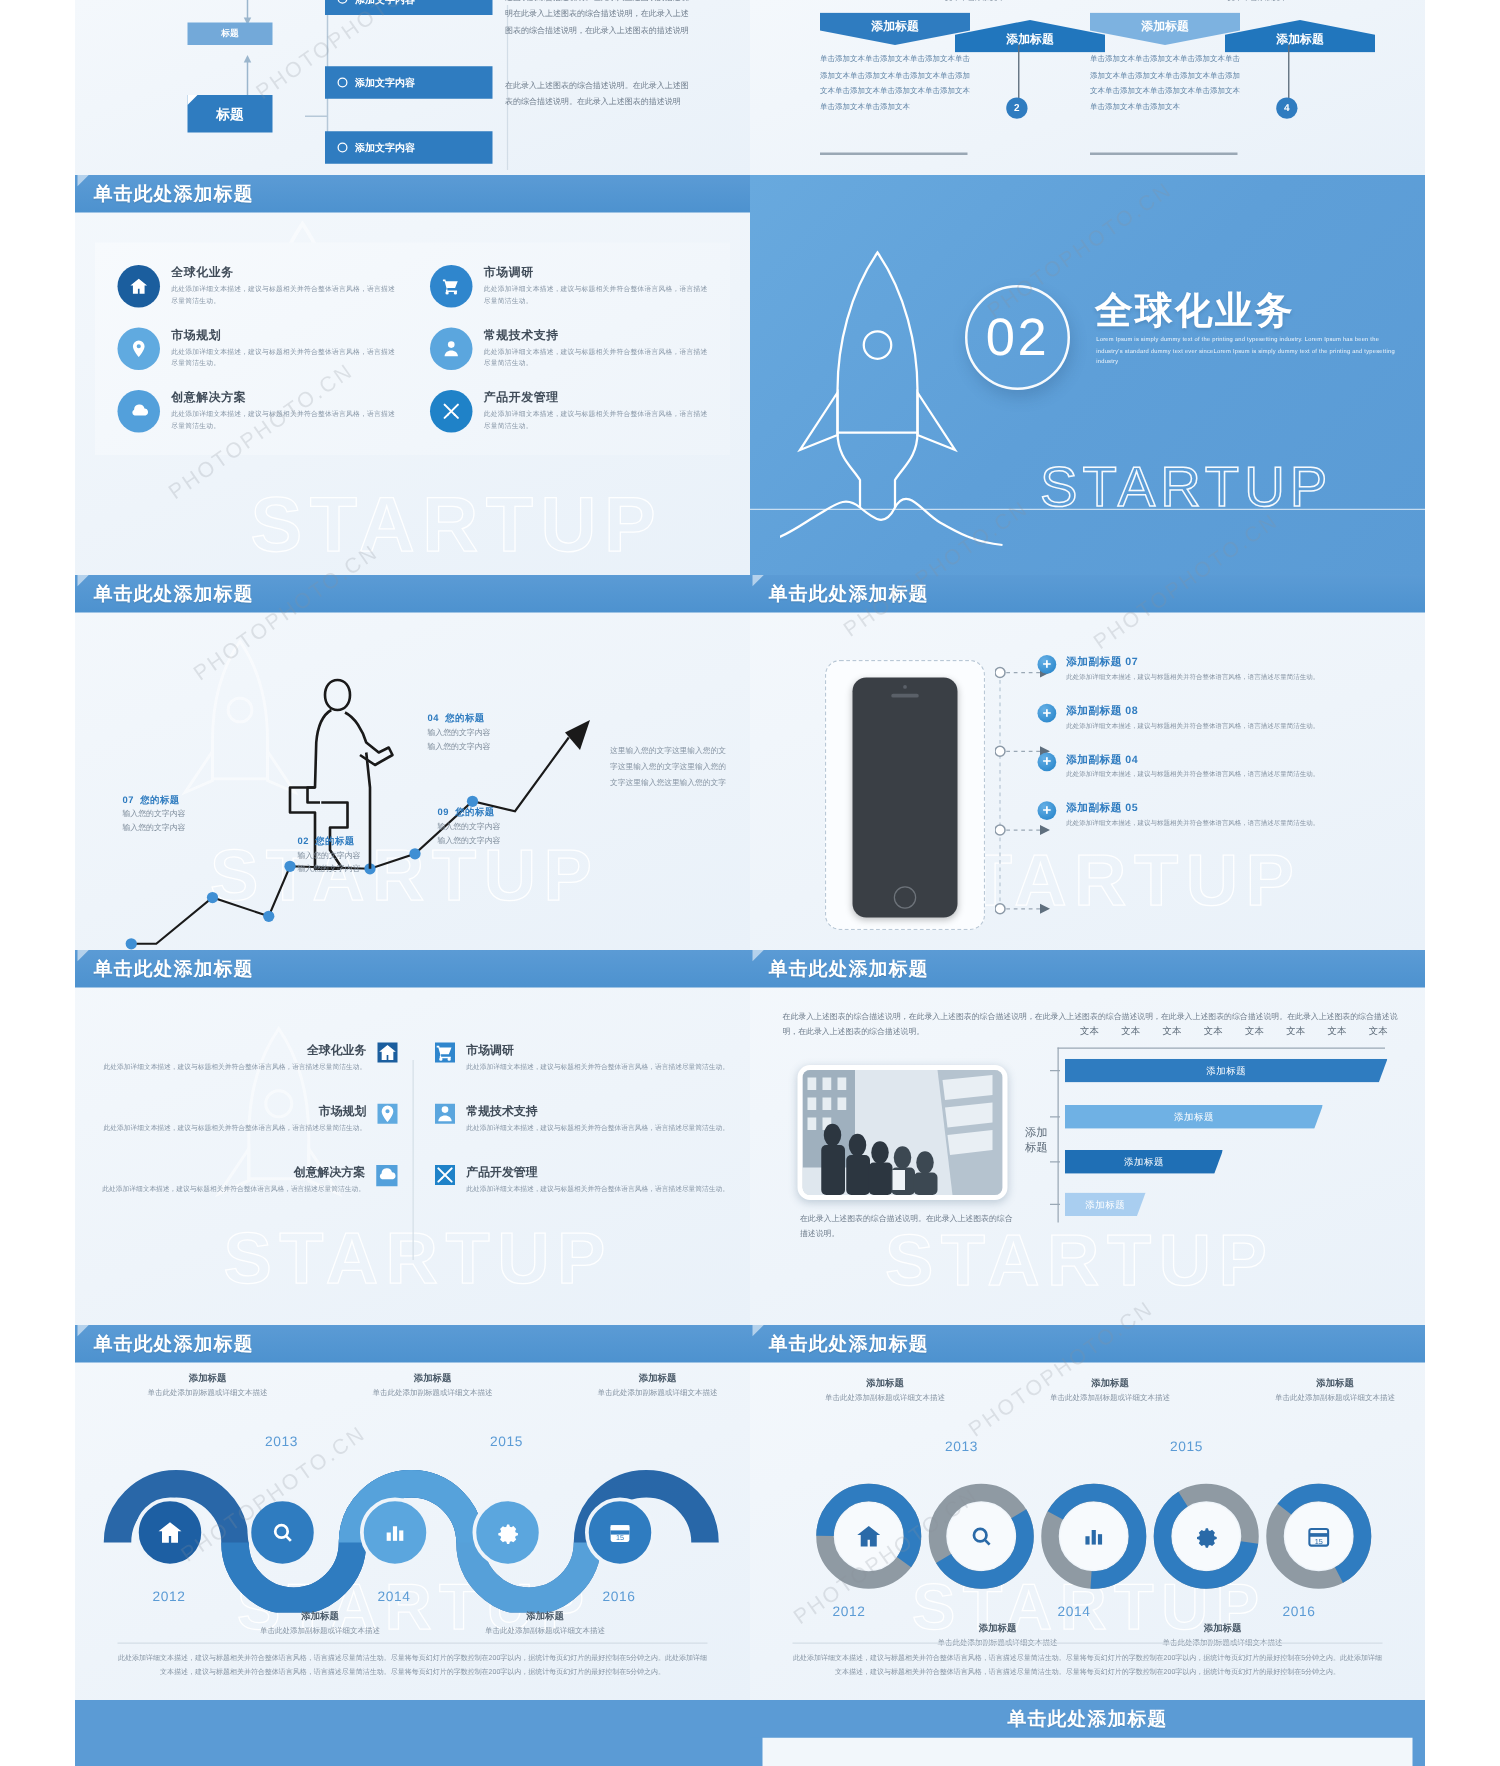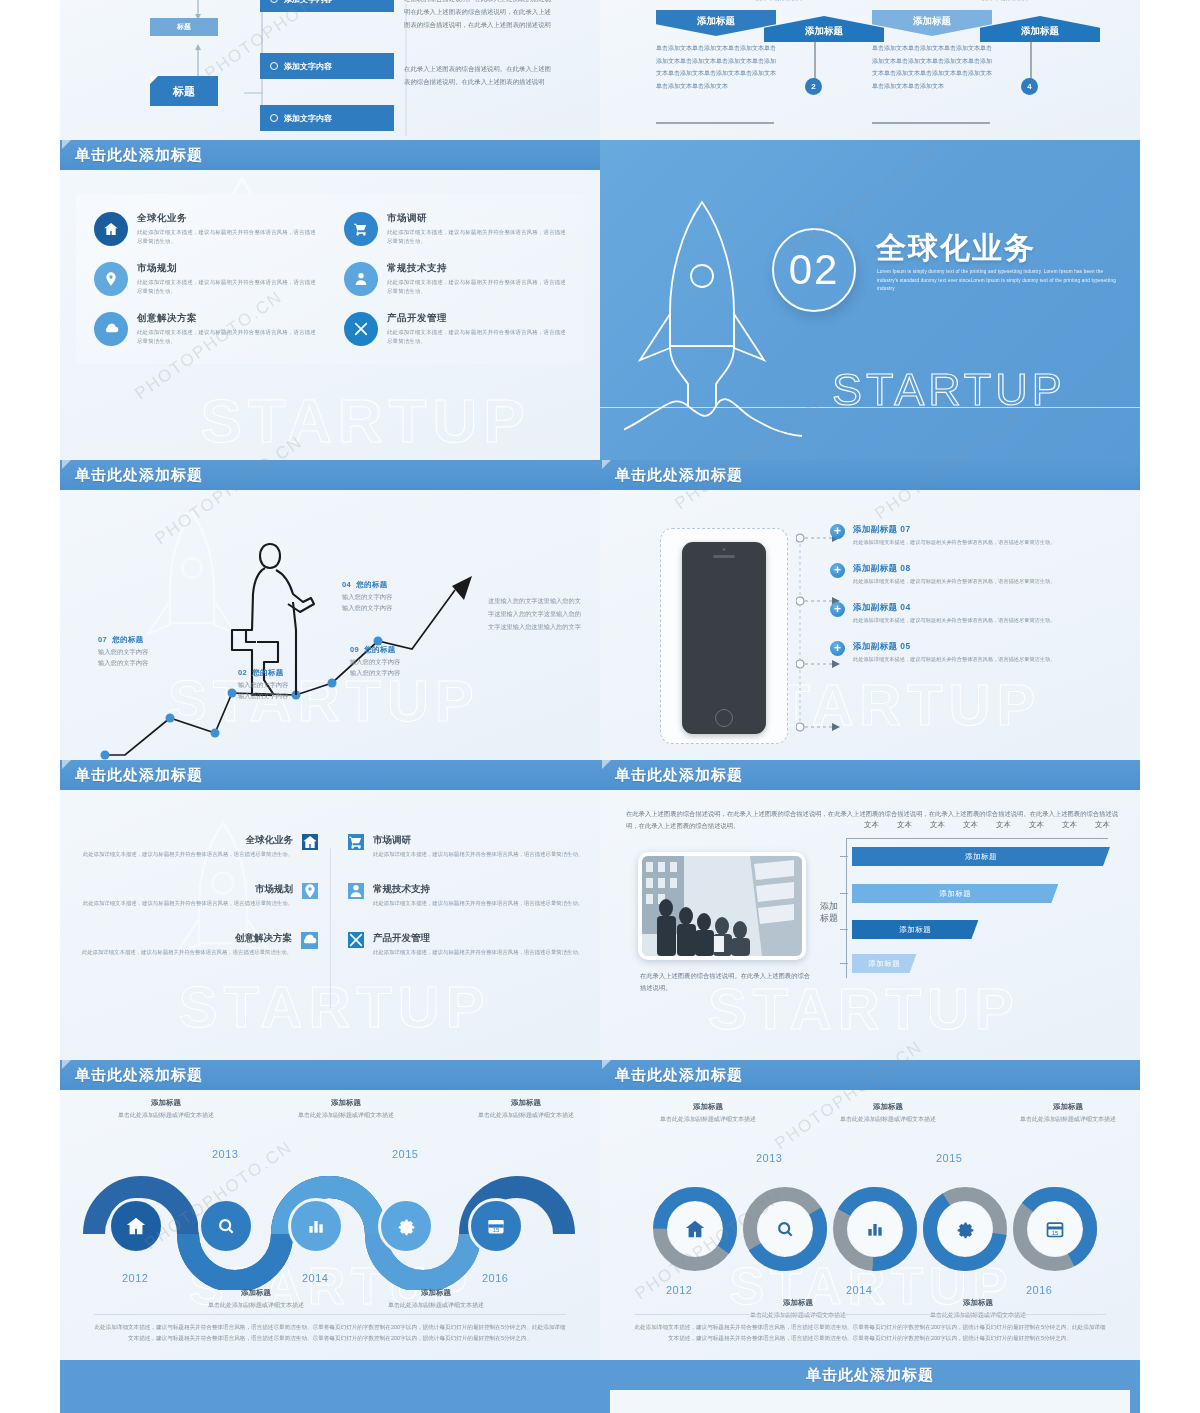--- a/index.html
+++ b/index.html
@@ -471,21 +471,21 @@
           <div class="gd"><span>输入您的文字内容</span><br><span>输入您的文字内容</span></div>
         </div>
         <div class="g-lab" style="left:178px;top:178px;">
           <div class="gt"><span>02</span>&nbsp;&nbsp;<span>您的标题</span></div>
           <div class="gd"><span>输入您的文字内容</span><br><span>输入您的文字内容</span></div>
         </div>
         <div class="g-lab" style="left:290px;top:155px;">
           <div class="gt"><span>09</span>&nbsp;&nbsp;<span>您的标题</span></div>
           <div class="gd"><span>输入您的文字内容</span><br><span>输入您的文字内容</span></div>
         </div>
-        <div class="g-lab" style="left:282px;top:90px;">
+        <div class="g-lab" style="left:282px;top:80px;">
           <div class="gt"><span>04</span>&nbsp;&nbsp;<span>您的标题</span></div>
           <div class="gd"><span>输入您的文字内容</span><br><span>输入您的文字内容</span></div>
         </div>
 
         <div class="g-right">这里输入您的文字这里输入您的文字这里输入您的文字这里输入您的文字这里输入您这里输入您的文字</div>
       </div>
     </div>
 
     <div class="slide" style="height:300px;">
       <div class="bg-startup" style="left:24%;bottom:22px;font-size:58px;">STARTUP</div>

